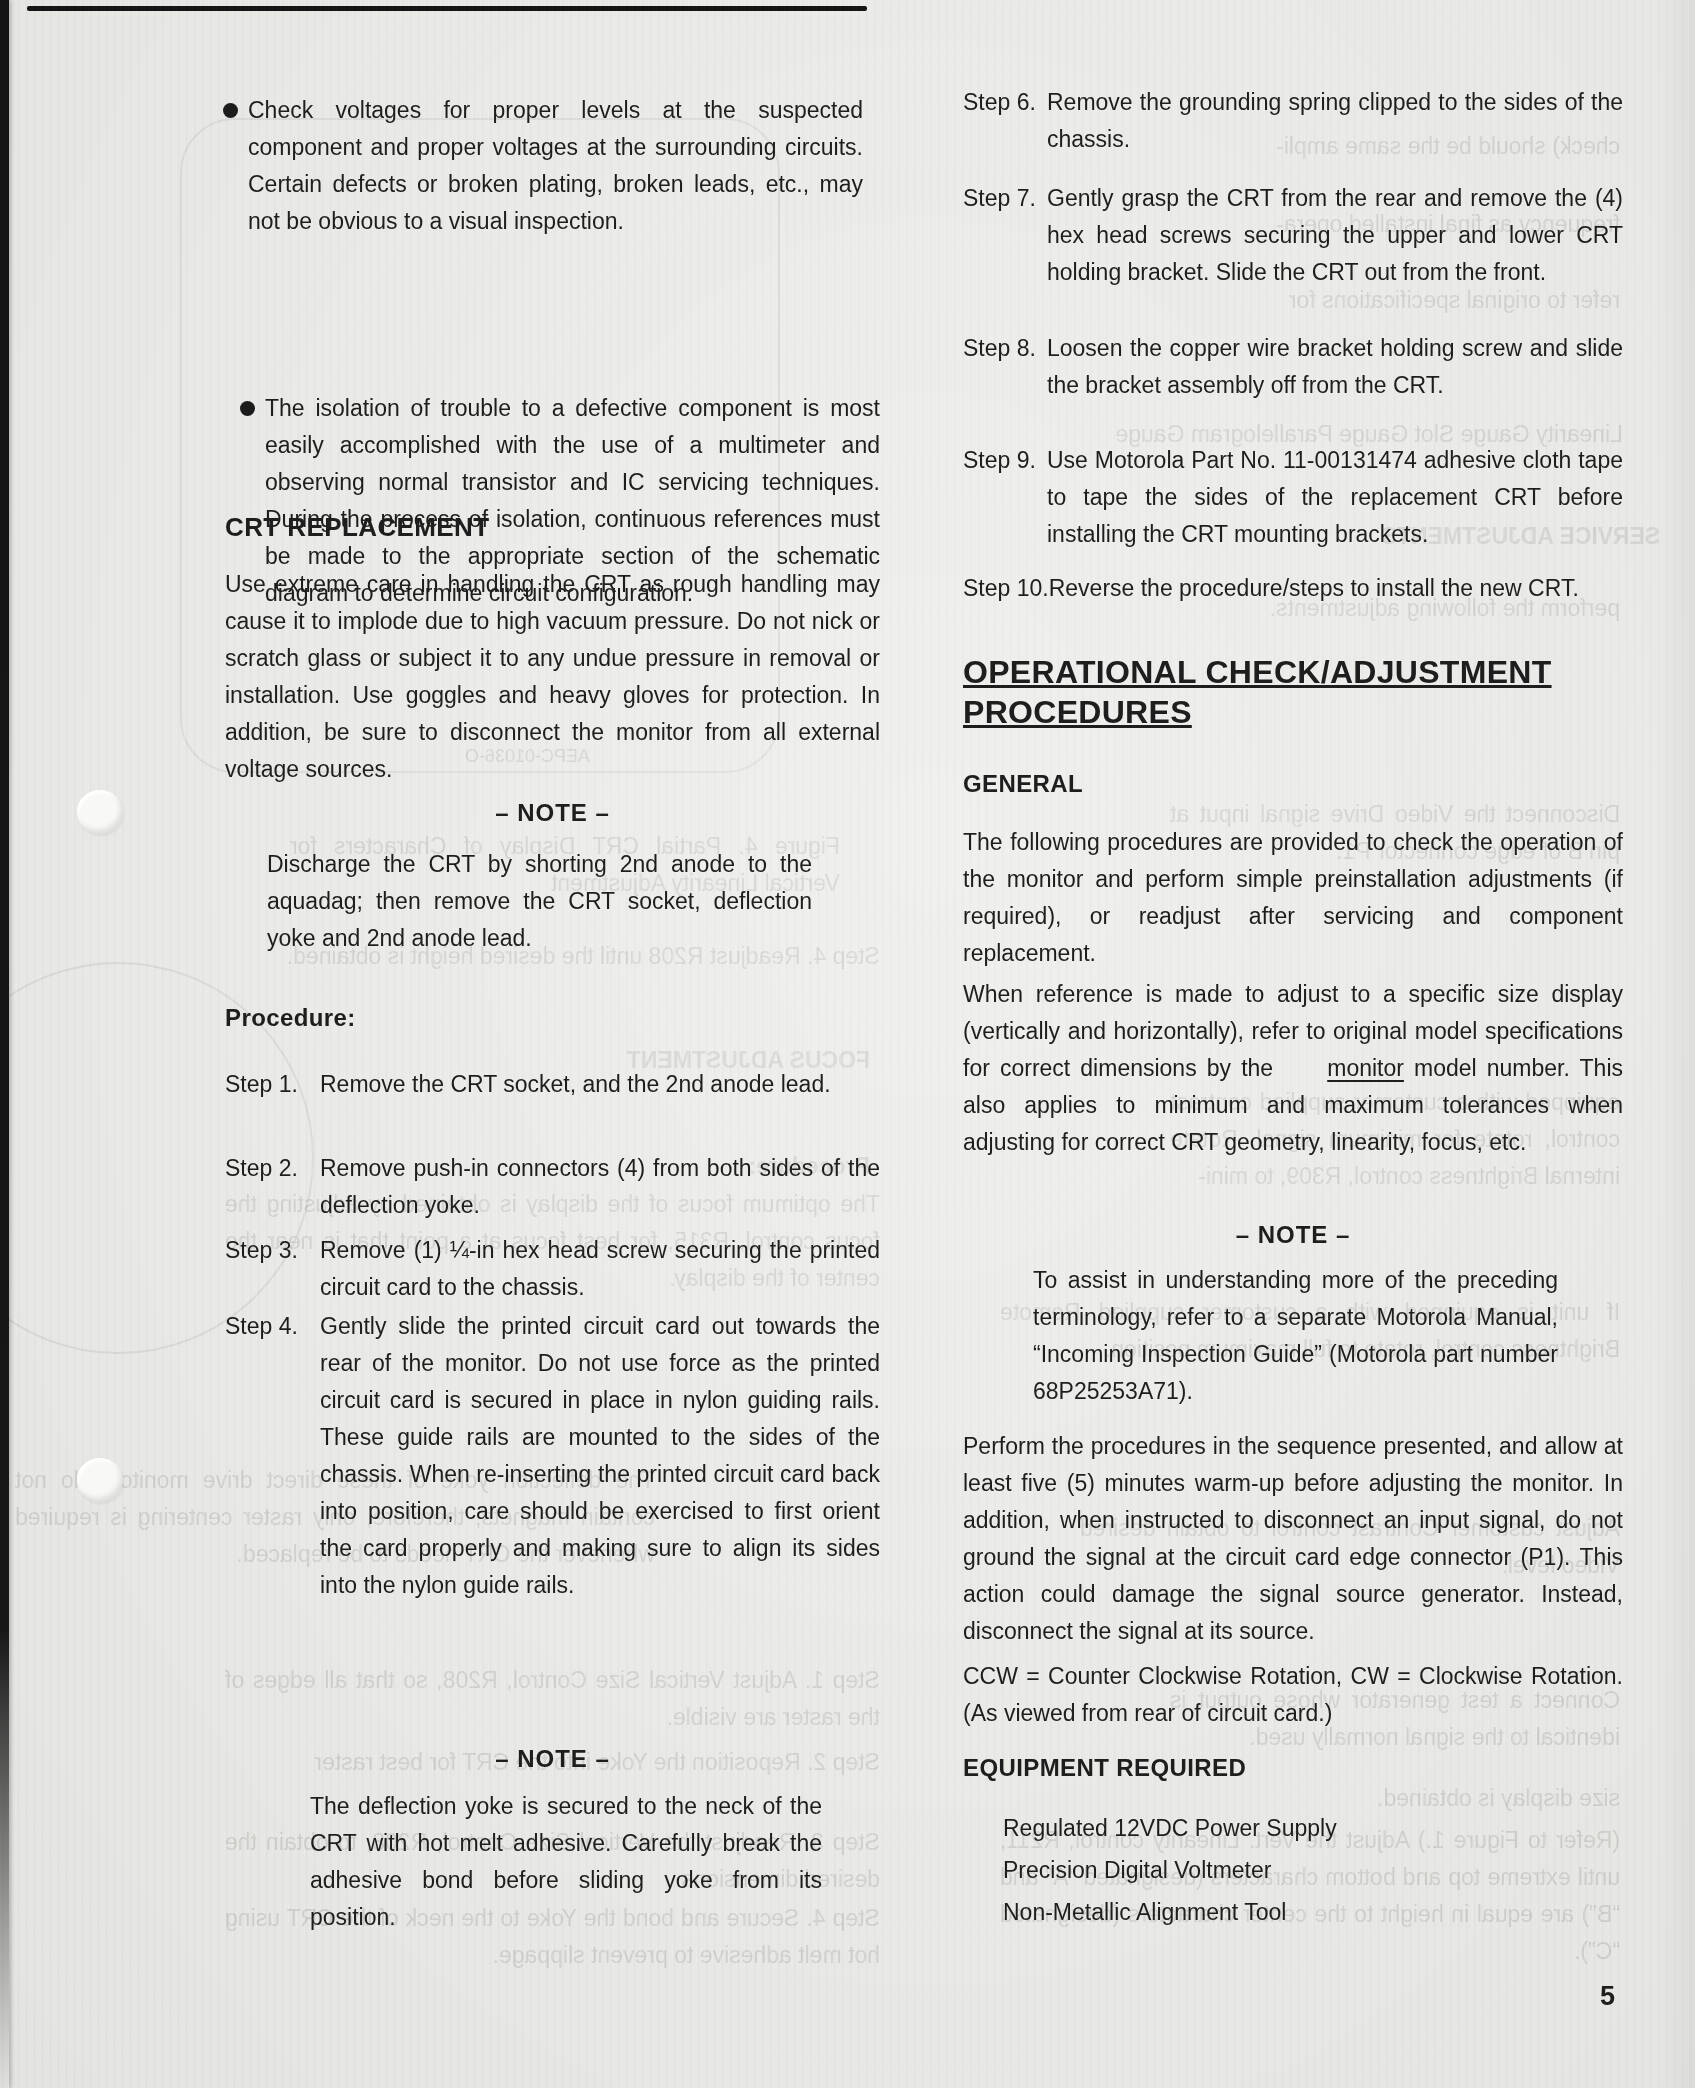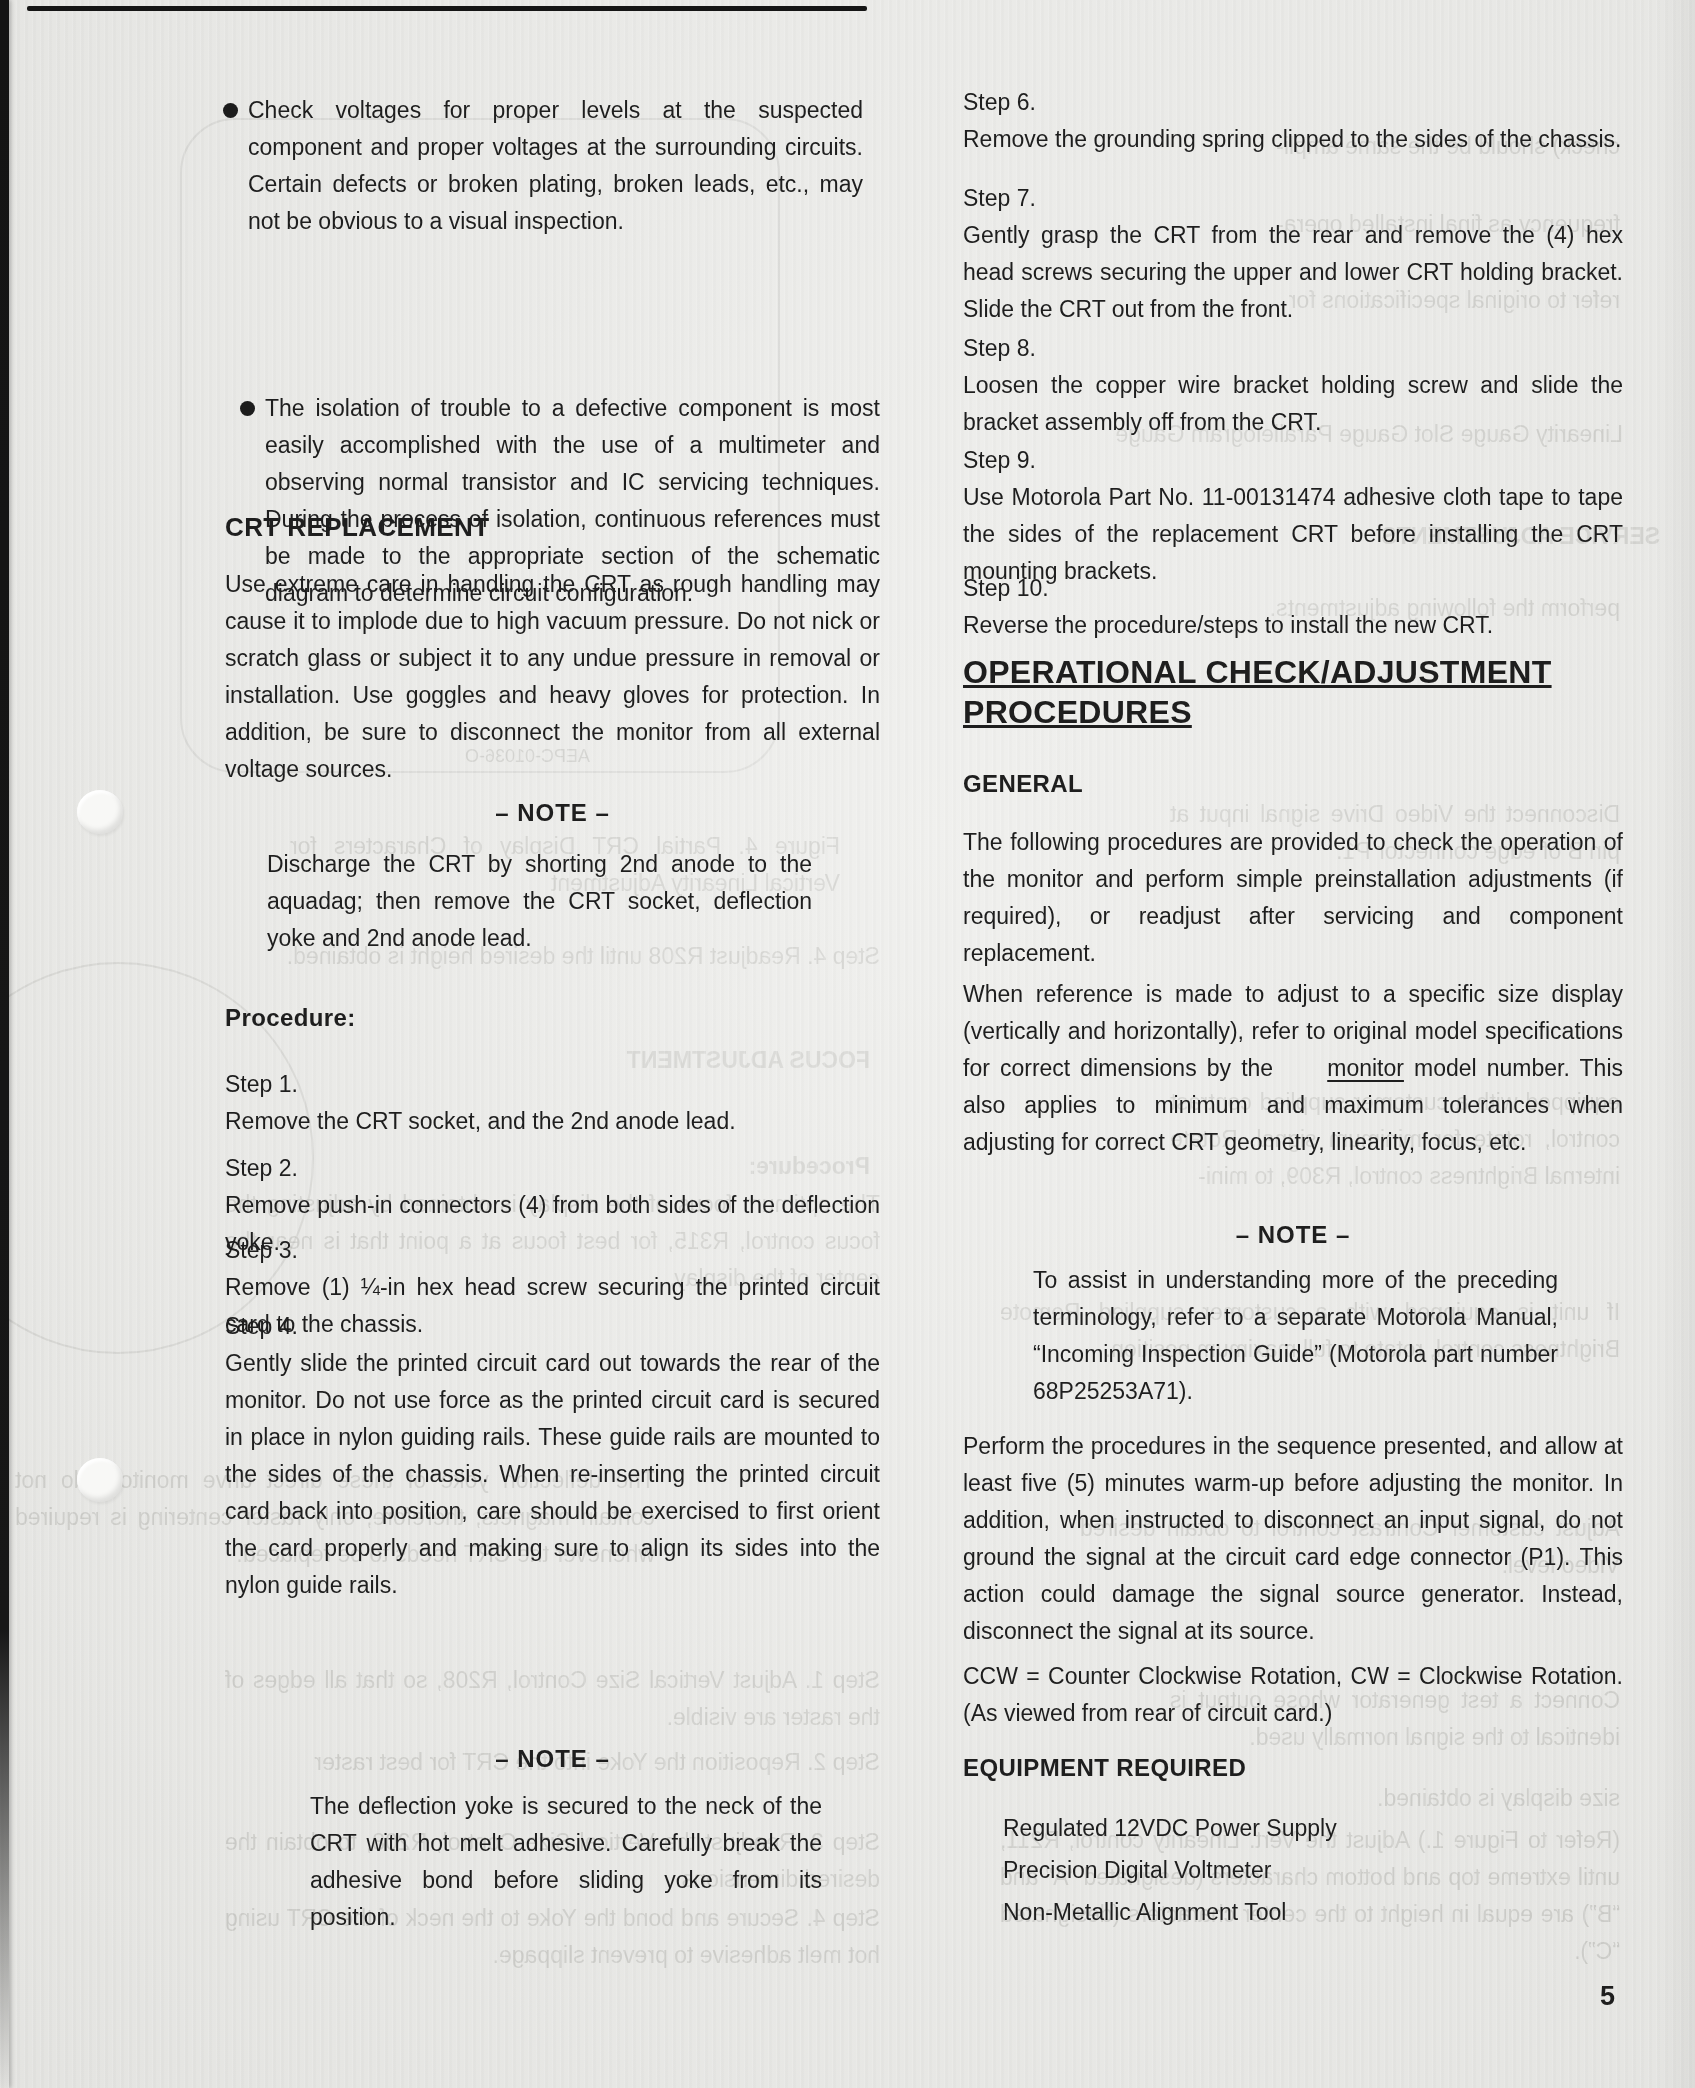--- a/index.html
+++ b/index.html
@@ -32,21 +32,21 @@
     background:#f8f8f6;
     box-shadow: inset -3px -4px 5px rgba(0,0,0,0.10), inset 2px 3px 3px rgba(255,255,255,0.95), 1px 2px 3px rgba(0,0,0,0.06);
   }
   .block { position:absolute; text-align:justify; }
   .h-main { font-weight:bold; font-size:26px; line-height:34px; letter-spacing:0.4px; text-align:left; }
   .h-big  { font-weight:bold; font-size:32px; line-height:40px; letter-spacing:0.3px; text-align:left;text-decoration:underline; }
   .h-sub  { font-weight:bold; font-size:24px; line-height:32px; letter-spacing:0.4px; text-align:left; }
   .note-label { font-weight:bold; font-size:24px; letter-spacing:1px; text-align:center; }
   .bullet { position:relative; padding-left:40px; }
   .bullet .dot { position:absolute; left:15px; top:11px; width:15px; height:15px; border-radius:50%; background:#1c1c1c; }
-  .step { display:flex;flex-direction:column; }
+  .step { display:flex; }
   .step .lbl { flex:none; white-space:nowrap; }
   .lbl-l { min-width:95px; }
   .lbl-r { min-width:84px; }
   .step .txt { flex:1; text-align:justify; }
   .u { text-decoration:underline; text-underline-offset:4px;margin-left:44px; }
   .pagenum { position:absolute; left:1600px; top:1978px; font-weight:bold; font-size:27px; }
   .equip-item { text-align:left; }
   
   .bleed {
     position:absolute; transform:scaleX(-1); color:#8d8d86; opacity:0.30;

